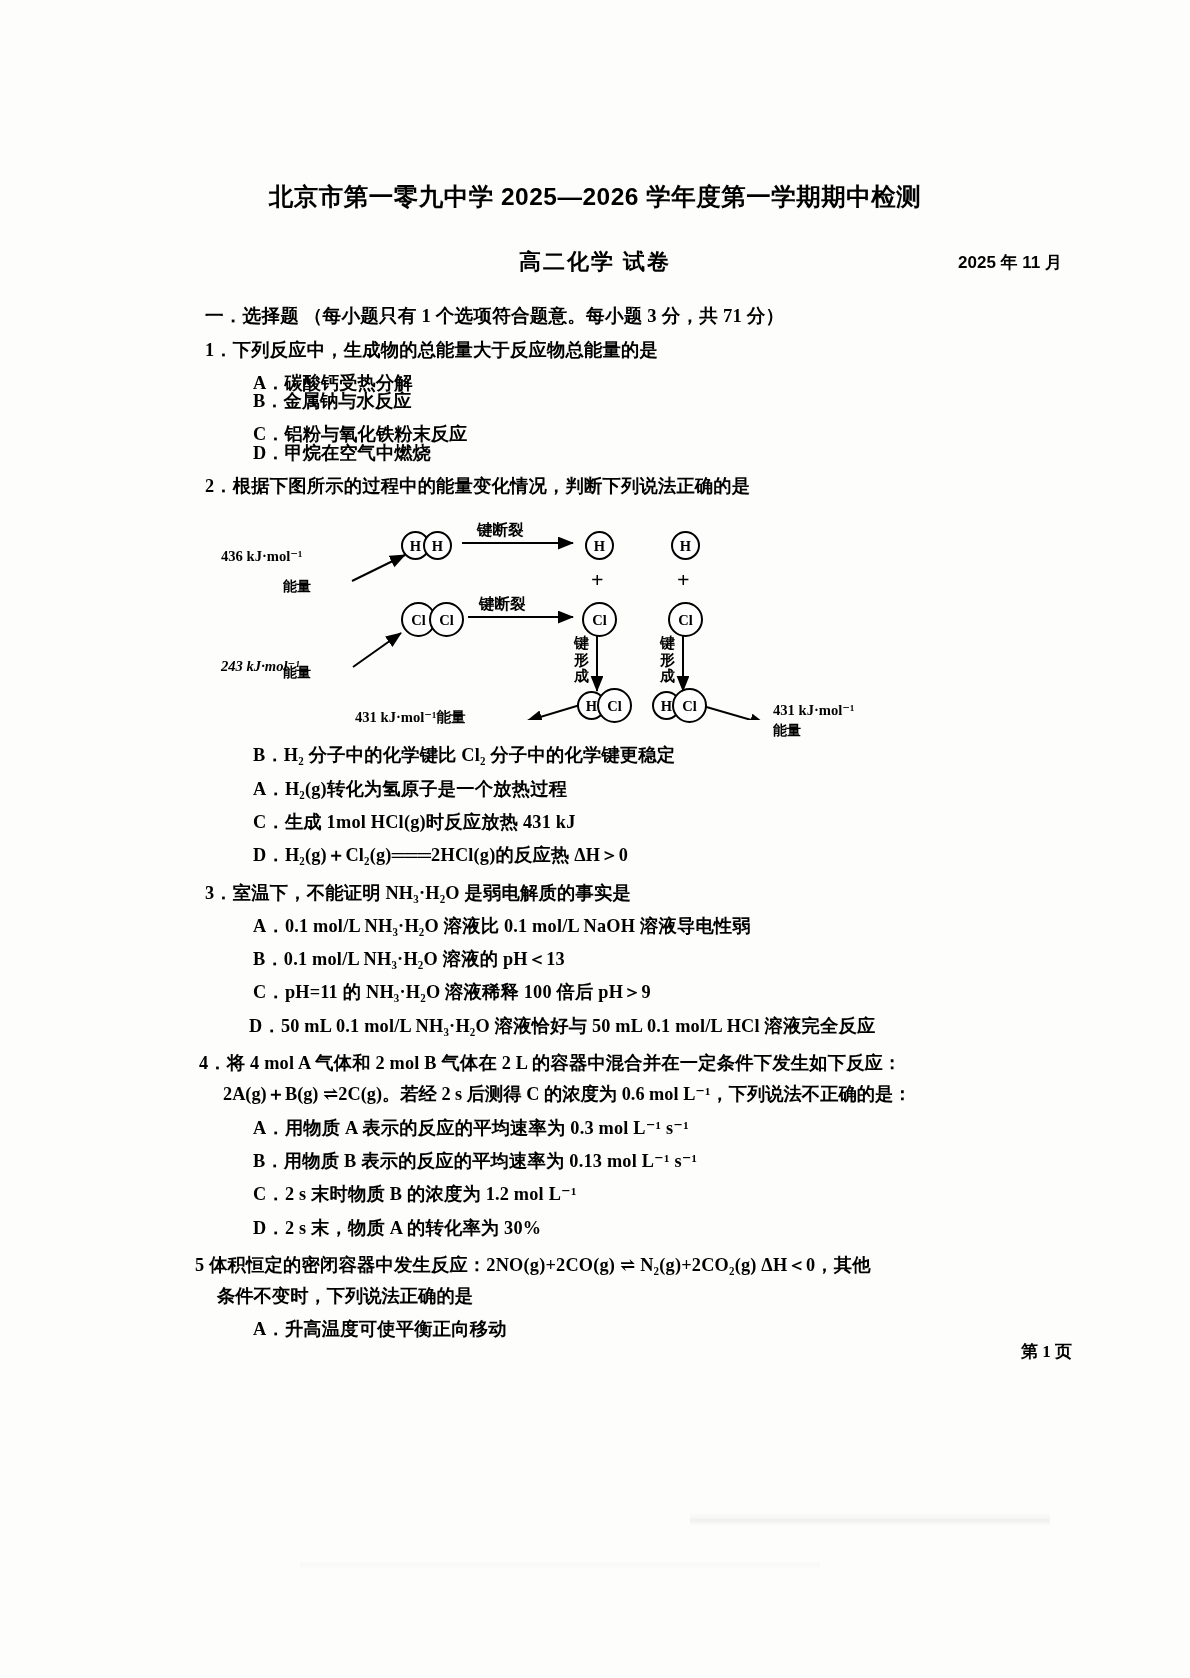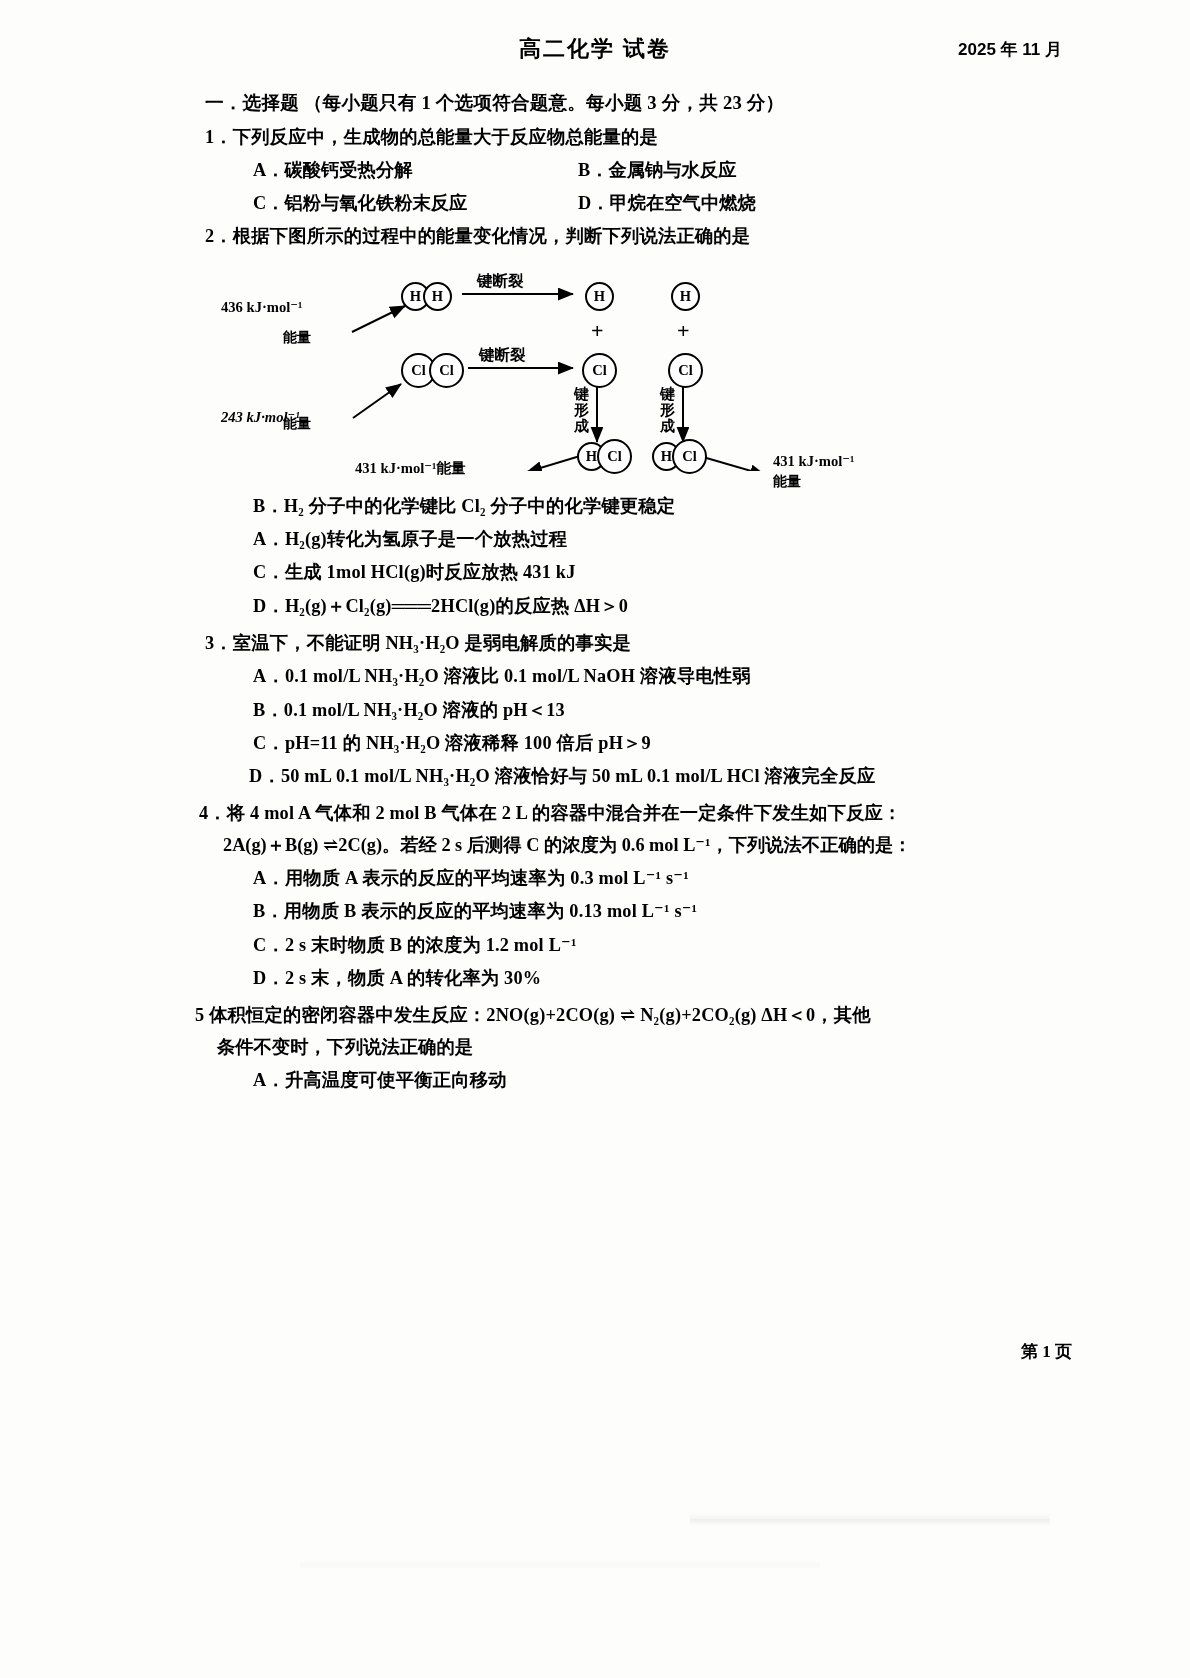--- a/index.html
+++ b/index.html
@@ -93,20 +93,21 @@
     font-weight:bold;
     font-size:18.3px;
     letter-spacing:.2px;
   }
   .opt2col{
     display:flex;
     margin-top:15px;
     margin-left:48px;
     font-weight:bold;
     font-size:18.3px;
+    flex-direction:column;
   }
   .opt2col .c1{width:325px;}
   .opt2col .c2{}
 
   
   .diagram{
     position:relative;
     width:830px;
     height:215px;
     margin-top:10px;
@@ -167,29 +168,30 @@
     font-family:"Liberation Serif","DejaVu Serif",serif;
   }
 </style>
 </head>
 <body>
 
 <div class="page">
 
   <div class="doc">
 
+    <div class="title">北京市第一零九中学  2025—2026  学年度第一学期期中检测</div>
 
     <div class="subline">
       <div class="subtitle">高二化学   试卷</div>
       <div class="datestamp">2025 年 11 月</div>
     </div>
 
     <div class="body-area">
 
-      <div class="sec-head">一．选择题 （每小题只有 1 个选项符合题意。每小题 3 分，共 23 分）</div>
+      <div class="sec-head">一．选择题 （每小题只有 1 个选项符合题意。每小题 3 分，共 71 分）</div>
 
       <div class="q">
         <span>1．</span><span>下列反应中，生成物的总能量大于反应物总能量的是</span>
       </div>
       <div class="opts">
         <div class="opt2col">
           <span class="c1">A．碳酸钙受热分解</span>
           <span class="c2">B．金属钠与水反应</span>
         </div>
         <div class="opt2col">

